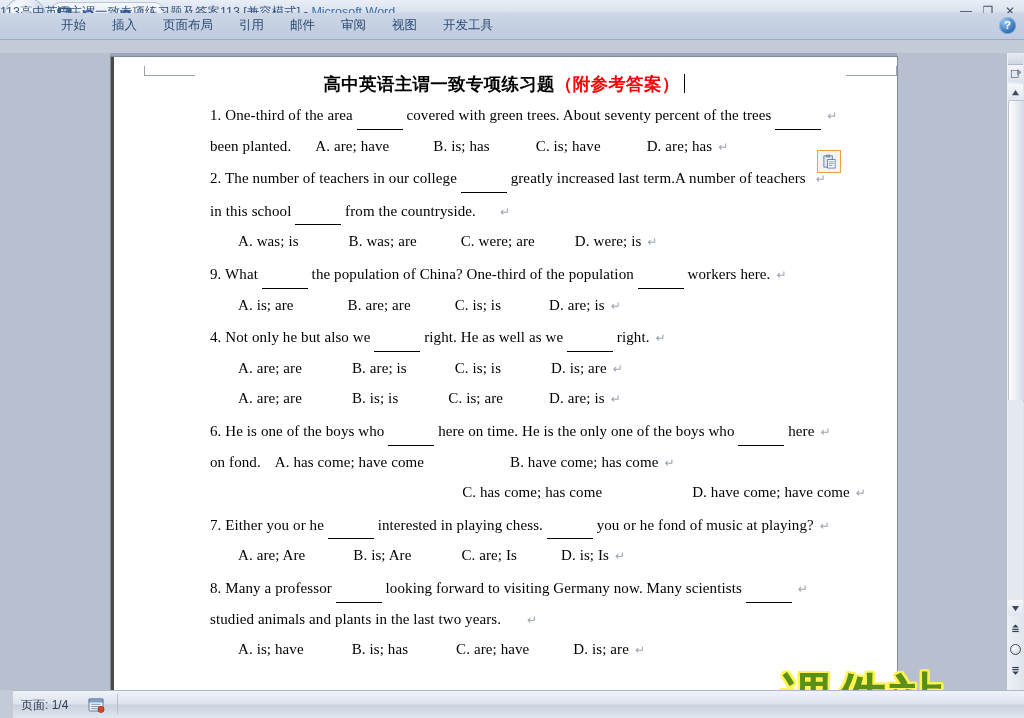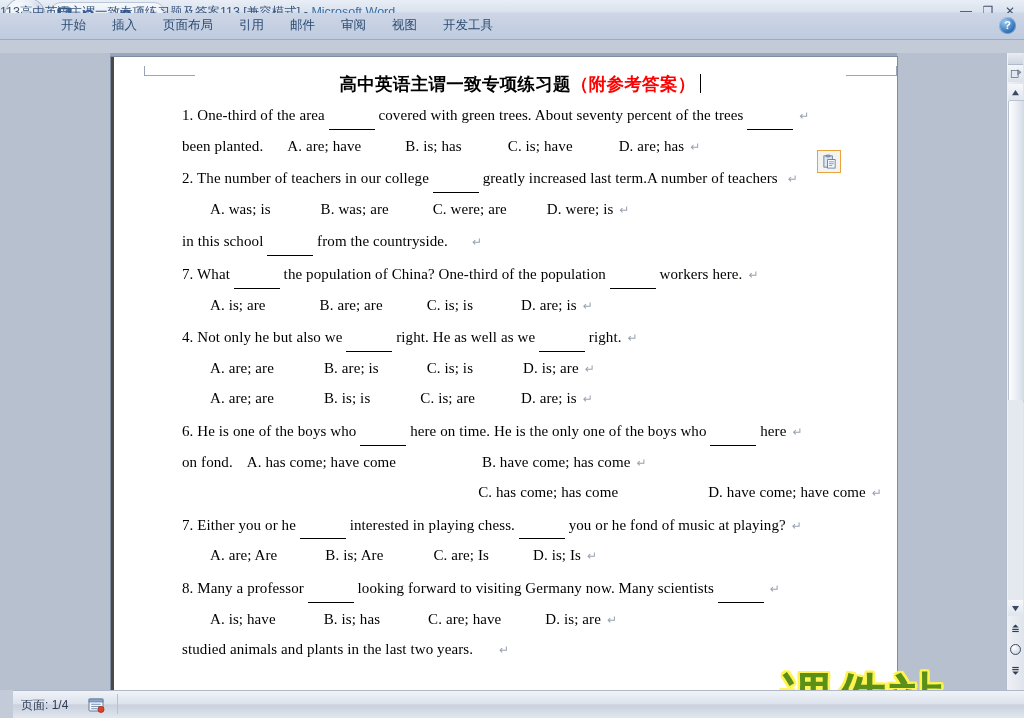--- a/index.html
+++ b/index.html
@@ -77,34 +77,34 @@
   
   .page{
     position:absolute;left:111px;top:4px;width:786px;height:633px;background:#ffffff;
     box-shadow:0 0 0 1px #7f8ca0;overflow:hidden;
   }
   .margin-mark{position:absolute;left:33px;top:9px;width:50px;height:9px;border-left:1px solid #9aa4b4;border-bottom:1px solid #9aa4b4;}
   .margin-mark-r{position:absolute;left:735px;top:9px;width:50px;height:9px;border-right:1px solid #9aa4b4;border-bottom:1px solid #9aa4b4;}
   .page-edge{position:absolute;left:0;top:0;width:3px;height:633px;background:#2a2a2a;opacity:.85;}
 
   .doc{
-    position:absolute;left:16px;top:0;width:786px;height:633px;
+    position:absolute;left:0;top:0;width:786px;height:633px;
     font-family:"Liberation Serif","DejaVu Serif",serif;
     color:#000;
   }
   .doc-title{
     position:absolute;left:0;top:15px;width:786px;text-align:center;
     font-size:17.5px;font-weight:bold;letter-spacing:.3px;white-space:nowrap;
   }
   .doc-title .red{color:#ff0000;}
   .caret{display:inline-block;width:1px;height:19px;background:#000;vertical-align:-3px;margin-left:4px;}
 
   .lines{position:absolute;left:55px;top:42px;width:700px;}
   .ln{
-    font-size:15px;line-height:29.6px;white-space:nowrap;letter-spacing:.1px;
+    font-size:15px;line-height:29.6px;white-space:nowrap;letter-spacing:.1px;margin-left:44px;
   }
   .blank{display:inline-block;border-bottom:1.3px solid #000;vertical-align:2px;}
   .pilcrow{color:#9aa3b0;font-family:"Liberation Sans",sans-serif;font-size:12px;margin-left:6px;}
   .gap{display:inline-block;}
 
   
   .paste-tag{
     position:absolute;left:706px;top:93px;width:22px;height:21px;
     background:#f3f3f0;border:1.5px solid #e8a33d;cursor:pointer;
     display:flex;align-items:center;justify-content:center;
@@ -242,35 +242,35 @@
 
       <div class="doc">
         <div class="doc-title">
           <span>高中英语主谓一致专项练习题</span><span class="red">（附参考答案）</span><span class="caret"></span>
         </div>
 
         <div class="lines" id="doc-lines">
             <div class="ln"><span>1. One-third of the area </span><span class="blank" style="width: 46px;">&nbsp;</span><span> covered with green trees. About seventy percent of the trees </span><span class="blank" style="width: 46px;">&nbsp;</span><span class="pilcrow">↵</span></div>
             <div class="ln"><span>been planted.</span><span class="gap" style="width: 24px;">&nbsp;</span><span>A. are; have</span><span class="gap" style="width: 44px;">&nbsp;</span><span>B. is; has</span><span class="gap" style="width: 46px;">&nbsp;</span><span>C. is; have</span><span class="gap" style="width: 46px;">&nbsp;</span><span>D. are; has</span><span class="pilcrow">↵</span></div>
             <div class="ln"><span>2. The number of teachers in our college </span><span class="blank" style="width: 46px;">&nbsp;</span><span> greatly increased last term.A number of teachers </span><span class="pilcrow">↵</span></div>
+            <div class="ln"><span>in this school </span><span class="blank" style="width: 46px;">&nbsp;</span><span> from the countryside.</span><span class="gap" style="width: 18px;">&nbsp;</span><span class="pilcrow">↵</span></div>
             <div class="ln" style="padding-left: 28px;"><span>A. was; is</span><span class="gap" style="width: 50px;">&nbsp;</span><span>B. was; are</span><span class="gap" style="width: 44px;">&nbsp;</span><span>C. were; are</span><span class="gap" style="width: 40px;">&nbsp;</span><span>D. were; is</span><span class="pilcrow">↵</span></div>
-            <div class="ln"><span>in this school </span><span class="blank" style="width: 46px;">&nbsp;</span><span> from the countryside.</span><span class="gap" style="width: 18px;">&nbsp;</span><span class="pilcrow">↵</span></div>
-            <div class="ln"><span>7. What </span><span class="blank" style="width: 46px;">&nbsp;</span><span> the population of China? One-third of the population </span><span class="blank" style="width: 46px;">&nbsp;</span><span> workers here.</span><span class="pilcrow">↵</span></div>
+            <div class="ln"><span>9. What </span><span class="blank" style="width: 46px;">&nbsp;</span><span> the population of China? One-third of the population </span><span class="blank" style="width: 46px;">&nbsp;</span><span> workers here.</span><span class="pilcrow">↵</span></div>
             <div class="ln" style="padding-left: 28px;"><span>A. is; are</span><span class="gap" style="width: 54px;">&nbsp;</span><span>B. are; are</span><span class="gap" style="width: 44px;">&nbsp;</span><span>C. is; is</span><span class="gap" style="width: 48px;">&nbsp;</span><span>D. are; is</span><span class="pilcrow">↵</span></div>
             <div class="ln"><span>4. Not only he but also we </span><span class="blank" style="width: 46px;">&nbsp;</span><span> right. He as well as we </span><span class="blank" style="width: 46px;">&nbsp;</span><span> right.</span><span class="pilcrow">↵</span></div>
             <div class="ln" style="padding-left: 28px;"><span>A. are; are</span><span class="gap" style="width: 50px;">&nbsp;</span><span>B. are; is</span><span class="gap" style="width: 48px;">&nbsp;</span><span>C. is; is</span><span class="gap" style="width: 50px;">&nbsp;</span><span>D. is; are</span><span class="pilcrow">↵</span></div>
             <div class="ln" style="padding-left: 28px;"><span>A. are; are</span><span class="gap" style="width: 50px;">&nbsp;</span><span>B. is; is</span><span class="gap" style="width: 50px;">&nbsp;</span><span>C. is; are</span><span class="gap" style="width: 46px;">&nbsp;</span><span>D. are; is</span><span class="pilcrow">↵</span></div>
             <div class="ln"><span>6. He is one of the boys who </span><span class="blank" style="width: 46px;">&nbsp;</span><span> here on time. He is the only one of the boys who </span><span class="blank" style="width: 46px;">&nbsp;</span><span> here</span><span class="pilcrow">↵</span></div>
             <div class="ln"><span>on fond.</span><span class="gap" style="width: 14px;">&nbsp;</span><span>A. has come; have come</span><span class="gap" style="width: 86px;">&nbsp;</span><span>B. have come; has come</span><span class="pilcrow">↵</span></div>
             <div class="ln" style="padding-left: 84px; text-align: right;"><span>C. has come; has come</span><span class="gap" style="width: 90px;">&nbsp;</span><span>D. have come; have come</span><span class="pilcrow">↵</span></div>
             <div class="ln"><span>7. Either you or he </span><span class="blank" style="width: 46px;">&nbsp;</span><span> interested in playing chess. </span><span class="blank" style="width: 46px;">&nbsp;</span><span> you or he fond of music at playing?</span><span class="pilcrow">↵</span></div>
             <div class="ln" style="padding-left: 28px;"><span>A. are; Are</span><span class="gap" style="width: 48px;">&nbsp;</span><span>B. is; Are</span><span class="gap" style="width: 50px;">&nbsp;</span><span>C. are; Is</span><span class="gap" style="width: 44px;">&nbsp;</span><span>D. is; Is</span><span class="pilcrow">↵</span></div>
             <div class="ln"><span>8. Many a professor </span><span class="blank" style="width: 46px;">&nbsp;</span><span> looking forward to visiting Germany now.  Many scientists </span><span class="blank" style="width: 46px;">&nbsp;</span><span class="pilcrow">↵</span></div>
+            <div class="ln"><span>studied animals and plants in the last two years.</span><span class="gap" style="width: 20px;">&nbsp;</span><span class="pilcrow">↵</span></div>
             <div class="ln" style="padding-left: 28px;"><span>A. is; have</span><span class="gap" style="width: 48px;">&nbsp;</span><span>B. is; has</span><span class="gap" style="width: 48px;">&nbsp;</span><span>C. are; have</span><span class="gap" style="width: 44px;">&nbsp;</span><span>D. is; are</span><span class="pilcrow">↵</span></div>
-            <div class="ln"><span>studied animals and plants in the last two years.</span><span class="gap" style="width: 20px;">&nbsp;</span><span class="pilcrow">↵</span></div>
           </div>
       </div>
 
       <div class="paste-tag">
         <svg width="15" height="15" viewBox="0 0 16 16">
           <rect x="2" y="2" width="9" height="12" fill="#dfe6ef" stroke="#4a6a90" stroke-width=".8"></rect>
           <rect x="4.5" y="1" width="4" height="2.2" rx=".6" fill="#9aa6b5" stroke="#4a6a90" stroke-width=".6"></rect>
           <rect x="6" y="6" width="8" height="9" fill="#f7f9fc" stroke="#4a6a90" stroke-width=".8"></rect>
           <line x1="7.4" y1="8.3" x2="12.6" y2="8.3" stroke="#6b86a8" stroke-width=".8"></line>
           <line x1="7.4" y1="10.3" x2="12.6" y2="10.3" stroke="#6b86a8" stroke-width=".8"></line>

